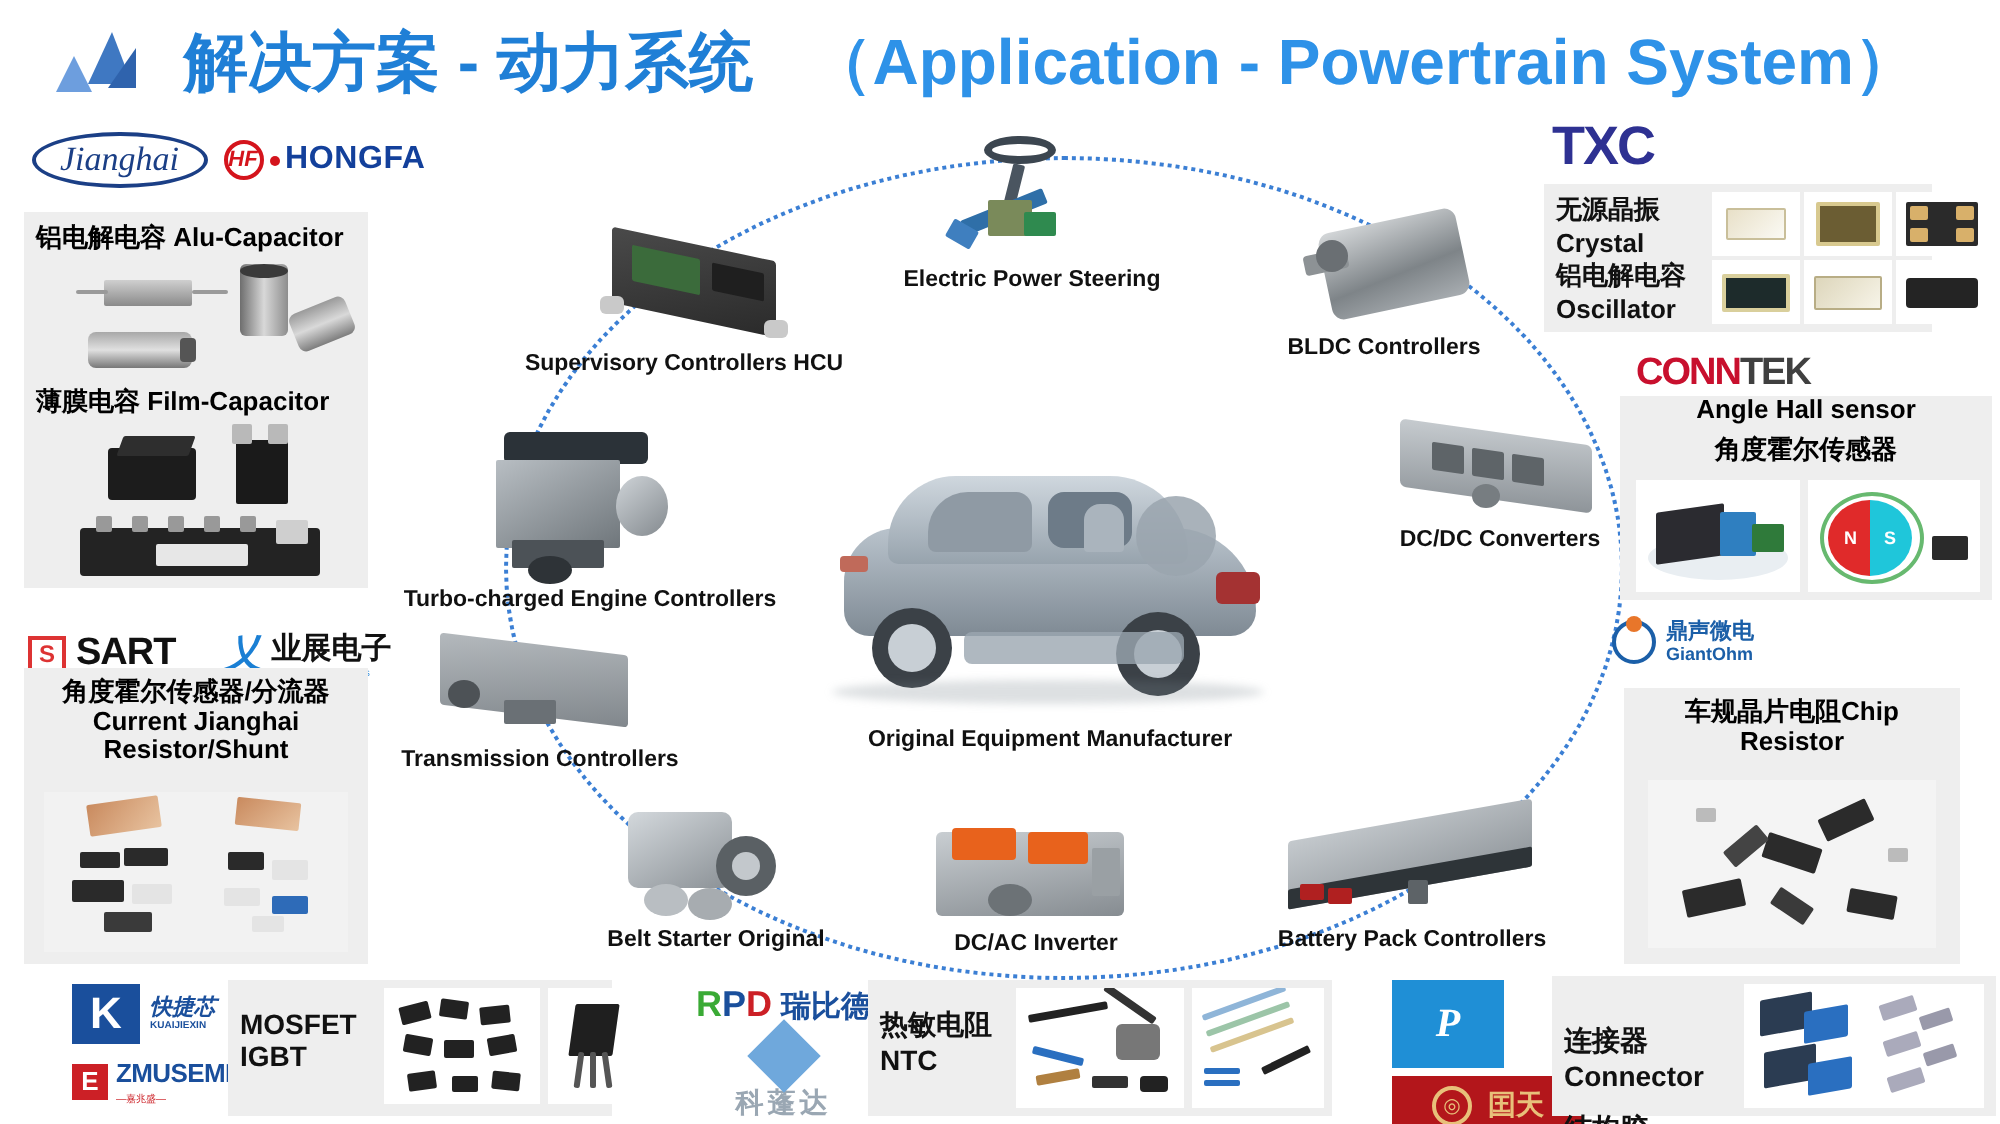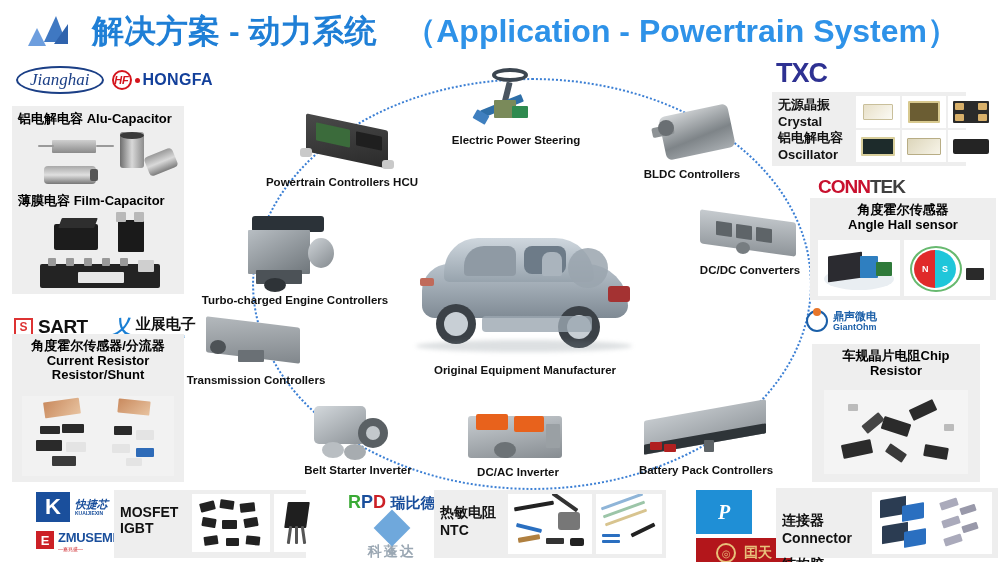--- a/index.html
+++ b/index.html
@@ -189,21 +189,21 @@
     <span style="display:inline-block;width:14px"></span>
     <span class="yezhan-x">乂</span>
     <span>
       <span class="yezhan-t">业展电子</span>
       <span class="yezhan-sub">YEZHAN ELECTRONICS</span>
     </span>
   </div>
 
   <div class="panel" style="left:12px; top:334px; width:172px; height:148px;">
     <div class="panel-head" style="font-size:13px; padding-top:5px;">角度霍尔传感器/分流器</div>
-    <div class="panel-head" style="font-size:13px;">Current Resistor</div>
+    <div class="panel-head" style="font-size:13px;">Current Jianghai</div>
     <div class="panel-head" style="font-size:13px;">Resistor/Shunt</div>
     <div class="ph" style="position:absolute;left:10px;top:62px;width:152px;height:80px;background:#f2f2f2;">
       <div class="chip" style="left:22px;top:4px;width:36px;height:16px;background:linear-gradient(135deg,#c98a5e,#e8c3a0);transform:rotate(-8deg);"></div>
       <div class="chip" style="left:96px;top:4px;width:32px;height:14px;background:linear-gradient(135deg,#c98a5e,#e8c3a0);transform:rotate(6deg);"></div>
       <div class="chip" style="left:18px;top:30px;width:20px;height:8px;background:#2a2a2a;"></div>
       <div class="chip" style="left:40px;top:28px;width:22px;height:9px;background:#2a2a2a;"></div>
       <div class="chip" style="left:14px;top:44px;width:26px;height:11px;background:#2a2a2a;"></div>
       <div class="chip" style="left:44px;top:46px;width:20px;height:10px;background:#e4e4e4;"></div>
       <div class="chip" style="left:30px;top:60px;width:24px;height:10px;background:#3a3a3a;"></div>
       <div class="chip" style="left:92px;top:30px;width:18px;height:9px;background:#2a2a2a;"></div>
@@ -247,22 +247,22 @@
     <div class="ph" style="position:absolute;left:176px;top:38px;width:46px;height:32px;background:#fff;">
       <div class="chip" style="left:5px;top:9px;width:36px;height:15px;background:#242424;border-radius:2px;"></div>
     </div>
   </div>
 
   <div class="logo-row" style="left:818px; top:176px; gap:0px;">
     <span class="conntek-c">CONN</span>
       <span class="conntek-k">TEK</span>
   </div>
   <div class="panel" style="left:810px; top:198px; width:186px; height:102px;">
+    <div class="panel-head" style="font-size:13px;">Angle Hall sensor</div>
     <div class="panel-head" style="font-size:13px;padding-top:5px;">角度霍尔传感器</div>
-    <div class="panel-head" style="font-size:13px;">Angle Hall sensor</div>
     <div class="ph" style="position:absolute;left:8px;top:42px;width:82px;height:56px;background:#fff;">
       <div class="chip" style="left:6px;top:28px;width:70px;height:22px;border-radius:50%;background:#e9eef2;"></div>
       <div class="chip" style="left:10px;top:14px;width:34px;height:26px;background:#2b2b30;transform:skewY(-8deg);"></div>
       <div class="chip" style="left:42px;top:16px;width:18px;height:22px;background:#2f7fc0;"></div>
       <div class="chip" style="left:58px;top:22px;width:16px;height:14px;background:#2f7a3a;"></div>
     </div>
     <div class="ph" style="position:absolute;left:94px;top:42px;width:86px;height:56px;background:#fff;">
       <div class="chip" style="left:10px;top:10px;width:42px;height:38px;border-radius:50%;background:linear-gradient(90deg,#e02a2a 0 50%,#1fc6da 50% 100%);"></div>
       <div class="chip" style="left:6px;top:6px;width:52px;height:46px;border-radius:50%;border:2px solid #67b96f;background:transparent;"></div>
       <div style="position:absolute;left:18px;top:24px;color:#fff;font-size:9px;font-weight:bold;">N</div>
@@ -389,21 +389,21 @@
   </div>
 
   <div class="node" style="left:256px; top:108px;">
     <div class="ph np" style="width:172px;height:68px;position:relative;">
       <div class="chip" style="left:50px;top:14px;width:82px;height:38px;background:linear-gradient(160deg,#4a4a4a,#2a2a2a);transform:skewY(12deg);border-radius:2px;"></div>
       <div class="chip" style="left:60px;top:18px;width:34px;height:18px;background:#3b6b3b;transform:skewY(12deg);"></div>
       <div class="chip" style="left:100px;top:26px;width:26px;height:14px;background:#1f1f1f;transform:skewY(12deg);"></div>
       <div class="chip" style="left:44px;top:40px;width:12px;height:9px;background:#c9c9c9;border-radius:3px;"></div>
       <div class="chip" style="left:126px;top:52px;width:12px;height:9px;background:#c9c9c9;border-radius:3px;"></div>
     </div>
-    <div class="cap">Powertrain Controllers HCU</div>
+    <div class="cap">Supervisory Controllers HCU</div>
   </div>
 
   <div class="node" style="left:618px; top:102px;">
     <div class="ph np" style="width:148px;height:66px;position:relative;">
       <div class="chip" style="left:44px;top:8px;width:70px;height:44px;border-radius:6px;background:linear-gradient(170deg,#d5d8da,#7e8488 60%,#a9aeb2);transform:rotate(-12deg);"></div>
       <div class="chip" style="left:34px;top:24px;width:22px;height:10px;background:#8d9295;border-radius:2px;transform:rotate(-12deg);"></div>
       <div class="chip" style="left:40px;top:18px;width:16px;height:16px;border-radius:50%;background:#6a6f73;"></div>
     </div>
     <div class="cap">BLDC Controllers</div>
   </div>
@@ -435,39 +435,39 @@
     <div class="ph np" style="width:210px;height:86px;position:relative;">
       <div class="chip" style="left:62px;top:8px;width:72px;height:16px;background:#2b3238;border-radius:3px;"></div>
       <div class="chip" style="left:58px;top:22px;width:62px;height:44px;background:linear-gradient(150deg,#b8bec3,#6f767b);"></div>
       <div class="chip" style="left:118px;top:30px;width:26px;height:30px;border-radius:50%;background:linear-gradient(140deg,#cfd4d8,#848a8f);"></div>
       <div class="chip" style="left:66px;top:62px;width:46px;height:14px;background:#4c5257;"></div>
       <div class="chip" style="left:74px;top:70px;width:22px;height:14px;border-radius:50%;background:#2e3337;"></div>
     </div>
     <div class="cap">Turbo-charged Engine Controllers</div>
   </div>
 
-  <div class="node" style="left:178px; top:316px;">
+  <div class="node" style="left:192px; top:316px;">
     <div class="ph np" style="width:156px;height:58px;position:relative;">
       <div class="chip" style="left:28px;top:6px;width:94px;height:36px;background:linear-gradient(170deg,#b4b9bd,#81878c);transform:skewY(7deg);border-radius:2px;"></div>
       <div class="chip" style="left:32px;top:24px;width:16px;height:14px;border-radius:50%;background:#4d5256;"></div>
       <div class="chip" style="left:60px;top:34px;width:26px;height:12px;background:#6a7075;"></div>
     </div>
     <div class="cap">Transmission Controllers</div>
   </div>
 
 
   <div class="node" style="left:288px; top:398px;">
     <div class="ph np" style="width:140px;height:66px;position:relative;">
       <div class="chip" style="left:26px;top:8px;width:52px;height:38px;border-radius:5px;background:linear-gradient(150deg,#d3d8dc,#8b9196);"></div>
       <div class="chip" style="left:70px;top:20px;width:30px;height:30px;border-radius:50%;background:#5a6064;"></div>
       <div class="chip" style="left:78px;top:28px;width:14px;height:14px;border-radius:50%;background:#c3c8cc;"></div>
       <div class="chip" style="left:34px;top:44px;width:22px;height:16px;border-radius:50%;background:#b9bec2;"></div>
       <div class="chip" style="left:56px;top:46px;width:22px;height:16px;border-radius:50%;background:#a7acb0;"></div>
     </div>
-    <div class="cap">Belt Starter Inverter</div>
+    <div class="cap">Belt Starter Original</div>
   </div>
 
   <div class="node" style="left:454px; top:404px;">
     <div class="ph np" style="width:128px;height:62px;position:relative;">
       <div class="chip" style="left:14px;top:12px;width:94px;height:42px;background:linear-gradient(170deg,#c9ced2,#868c91);border-radius:3px;"></div>
       <div class="chip" style="left:22px;top:10px;width:32px;height:16px;background:#e8621c;border-radius:2px;"></div>
       <div class="chip" style="left:60px;top:12px;width:30px;height:16px;background:#e8621c;border-radius:2px;"></div>
       <div class="chip" style="left:40px;top:38px;width:22px;height:16px;border-radius:50%;background:#6c7276;"></div>
       <div class="chip" style="left:92px;top:20px;width:14px;height:24px;background:#9aa0a4;"></div>
     </div>

